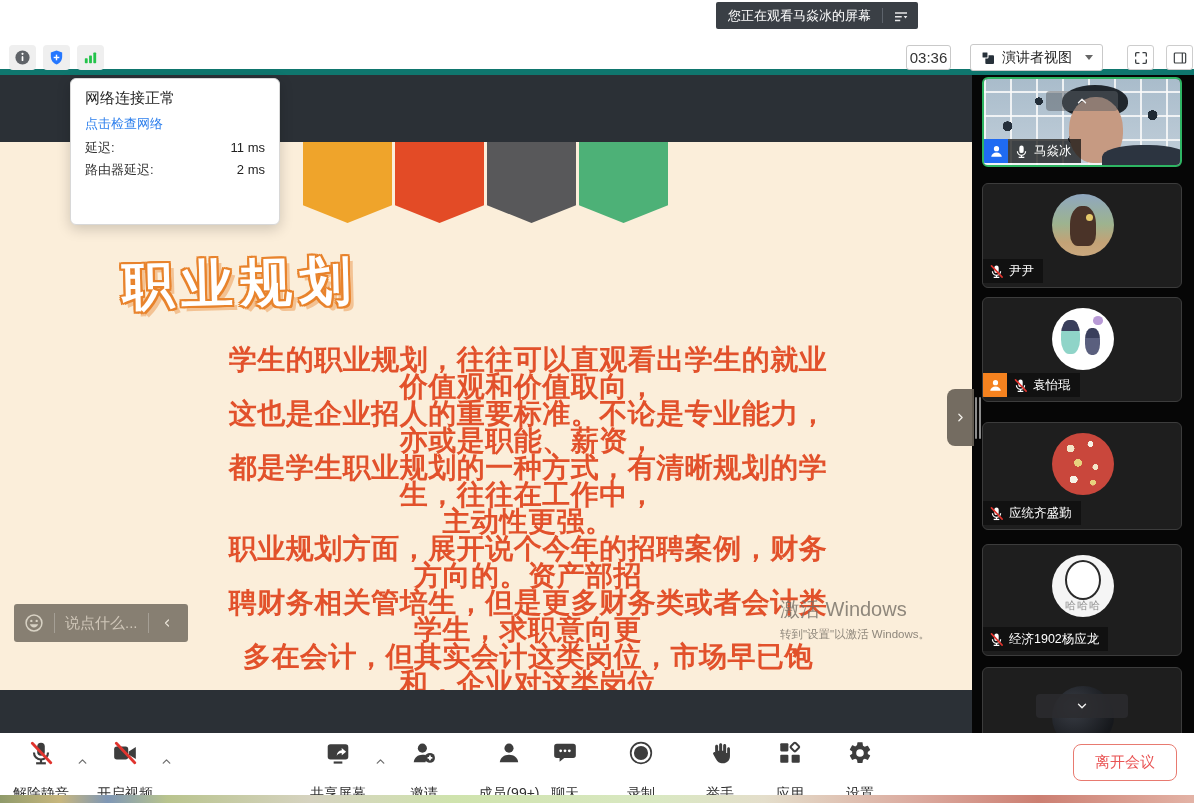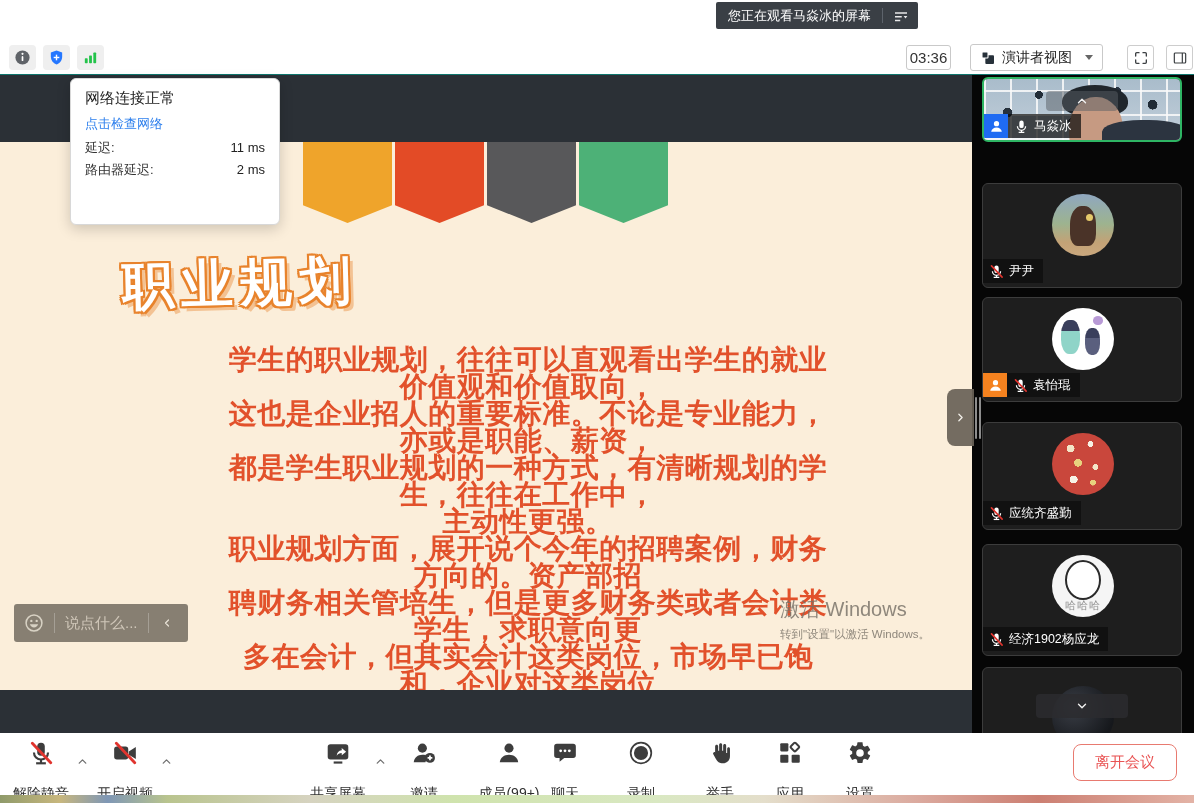--- a/index.html
+++ b/index.html
@@ -9,21 +9,21 @@
   svg.ic{display:block;}
 
   
   .top-strip{position:absolute;top:0;left:0;right:0;height:40px;background:#fff;}
   .watch-badge{position:absolute;top:2px;left:716px;height:27px;background:#3a3f45;border-radius:2px;
                display:flex;align-items:center;color:#fff;font-size:13px;padding:0 8px 0 12px;white-space:nowrap;}
   .wb-div{width:1px;height:15px;background:#5d636b;margin:0 9px 0 11px;}
   .wb-ic{width:18px;height:18px;color:#e9e9e9;}
 
   
-  .toolbar-top{position:absolute;top:40px;left:0;right:0;height:35px;background:#fff;border-bottom:1px solid #0f766e;}
+  .toolbar-top{position:absolute;top:40px;left:0;right:0;height:35px;background:#fff;border-bottom:6px solid #0f766e;}
   .tt-btn{position:absolute;top:5px;width:27px;height:25px;background:#efefef;border-radius:4px;
           display:flex;align-items:center;justify-content:center;cursor:pointer;}
   .tt-info{left:9px;color:#5f6368;}
   .tt-shield{left:43px;color:#2577ff;}
   .tt-signal{left:77px;color:#23c34a;}
   .tt-btn svg{width:17px;height:17px;}
   .timer-box{position:absolute;left:906px;top:5px;width:45px;height:25px;border:1px solid #c9c9c9;border-radius:3px;
              font-size:15px;color:#333;display:flex;align-items:center;justify-content:center;}
   .view-dd{position:absolute;left:970px;top:4px;width:133px;height:27px;border:1px solid #c9c9c9;border-radius:3px;
            display:flex;align-items:center;padding:0 9px;gap:6px;cursor:pointer;background:#fff;}
@@ -70,21 +70,21 @@
                 border-radius:8px 0 0 8px;display:flex;align-items:center;justify-content:center;cursor:pointer;z-index:5;}
   .collapse-tab svg{width:13px;height:13px;color:#f2efe9;transform:rotate(90deg);}
   .drag-handle{position:absolute;left:975px;top:397px;height:42px;width:8px;z-index:6;cursor:col-resize;}
   .drag-handle i{position:absolute;top:0;bottom:0;width:2px;background:#8d8d8d;border-radius:1px;}
   .drag-handle i:first-child{left:0;} .drag-handle i:last-child{left:4px;}
 
   
   .sidebar{position:absolute;left:972px;top:75px;width:222px;height:658px;background:#060606;overflow:hidden;}
   .tile{position:absolute;left:10px;width:200px;background:#1e1e1e;border:1px solid #3c3c3c;border-radius:6px;
         overflow:hidden;cursor:pointer;}
-  .t1{top:2px;height:65px;border:2px solid #2eb563;}
+  .t1{top:2px;height:90px;border:2px solid #2eb563;}
   .t2{top:108px;height:105px;} .t3{top:222px;height:105px;}
   .t4{top:347px;height:108px;} .t5{top:469px;height:112px;}
   .t6{top:592px;height:105px;}
   .chip{position:absolute;left:0;bottom:4px;height:24px;display:flex;align-items:center;gap:5px;
         background:rgba(12,12,12,.72);padding:0 9px 0 6px;font-size:12.5px;color:#fff;white-space:nowrap;}
   .chip svg{width:15px;height:15px;color:#fff;flex:none;}
   .with-badge .chip{left:24px;}
   .badge{position:absolute;left:0;bottom:4px;width:24px;height:24px;display:flex;align-items:center;justify-content:center;}
   .badge svg{width:15px;height:15px;color:#fff;}
   .badge.blue{background:#1f6bf2;} .badge.orange{background:#f5821f;}

